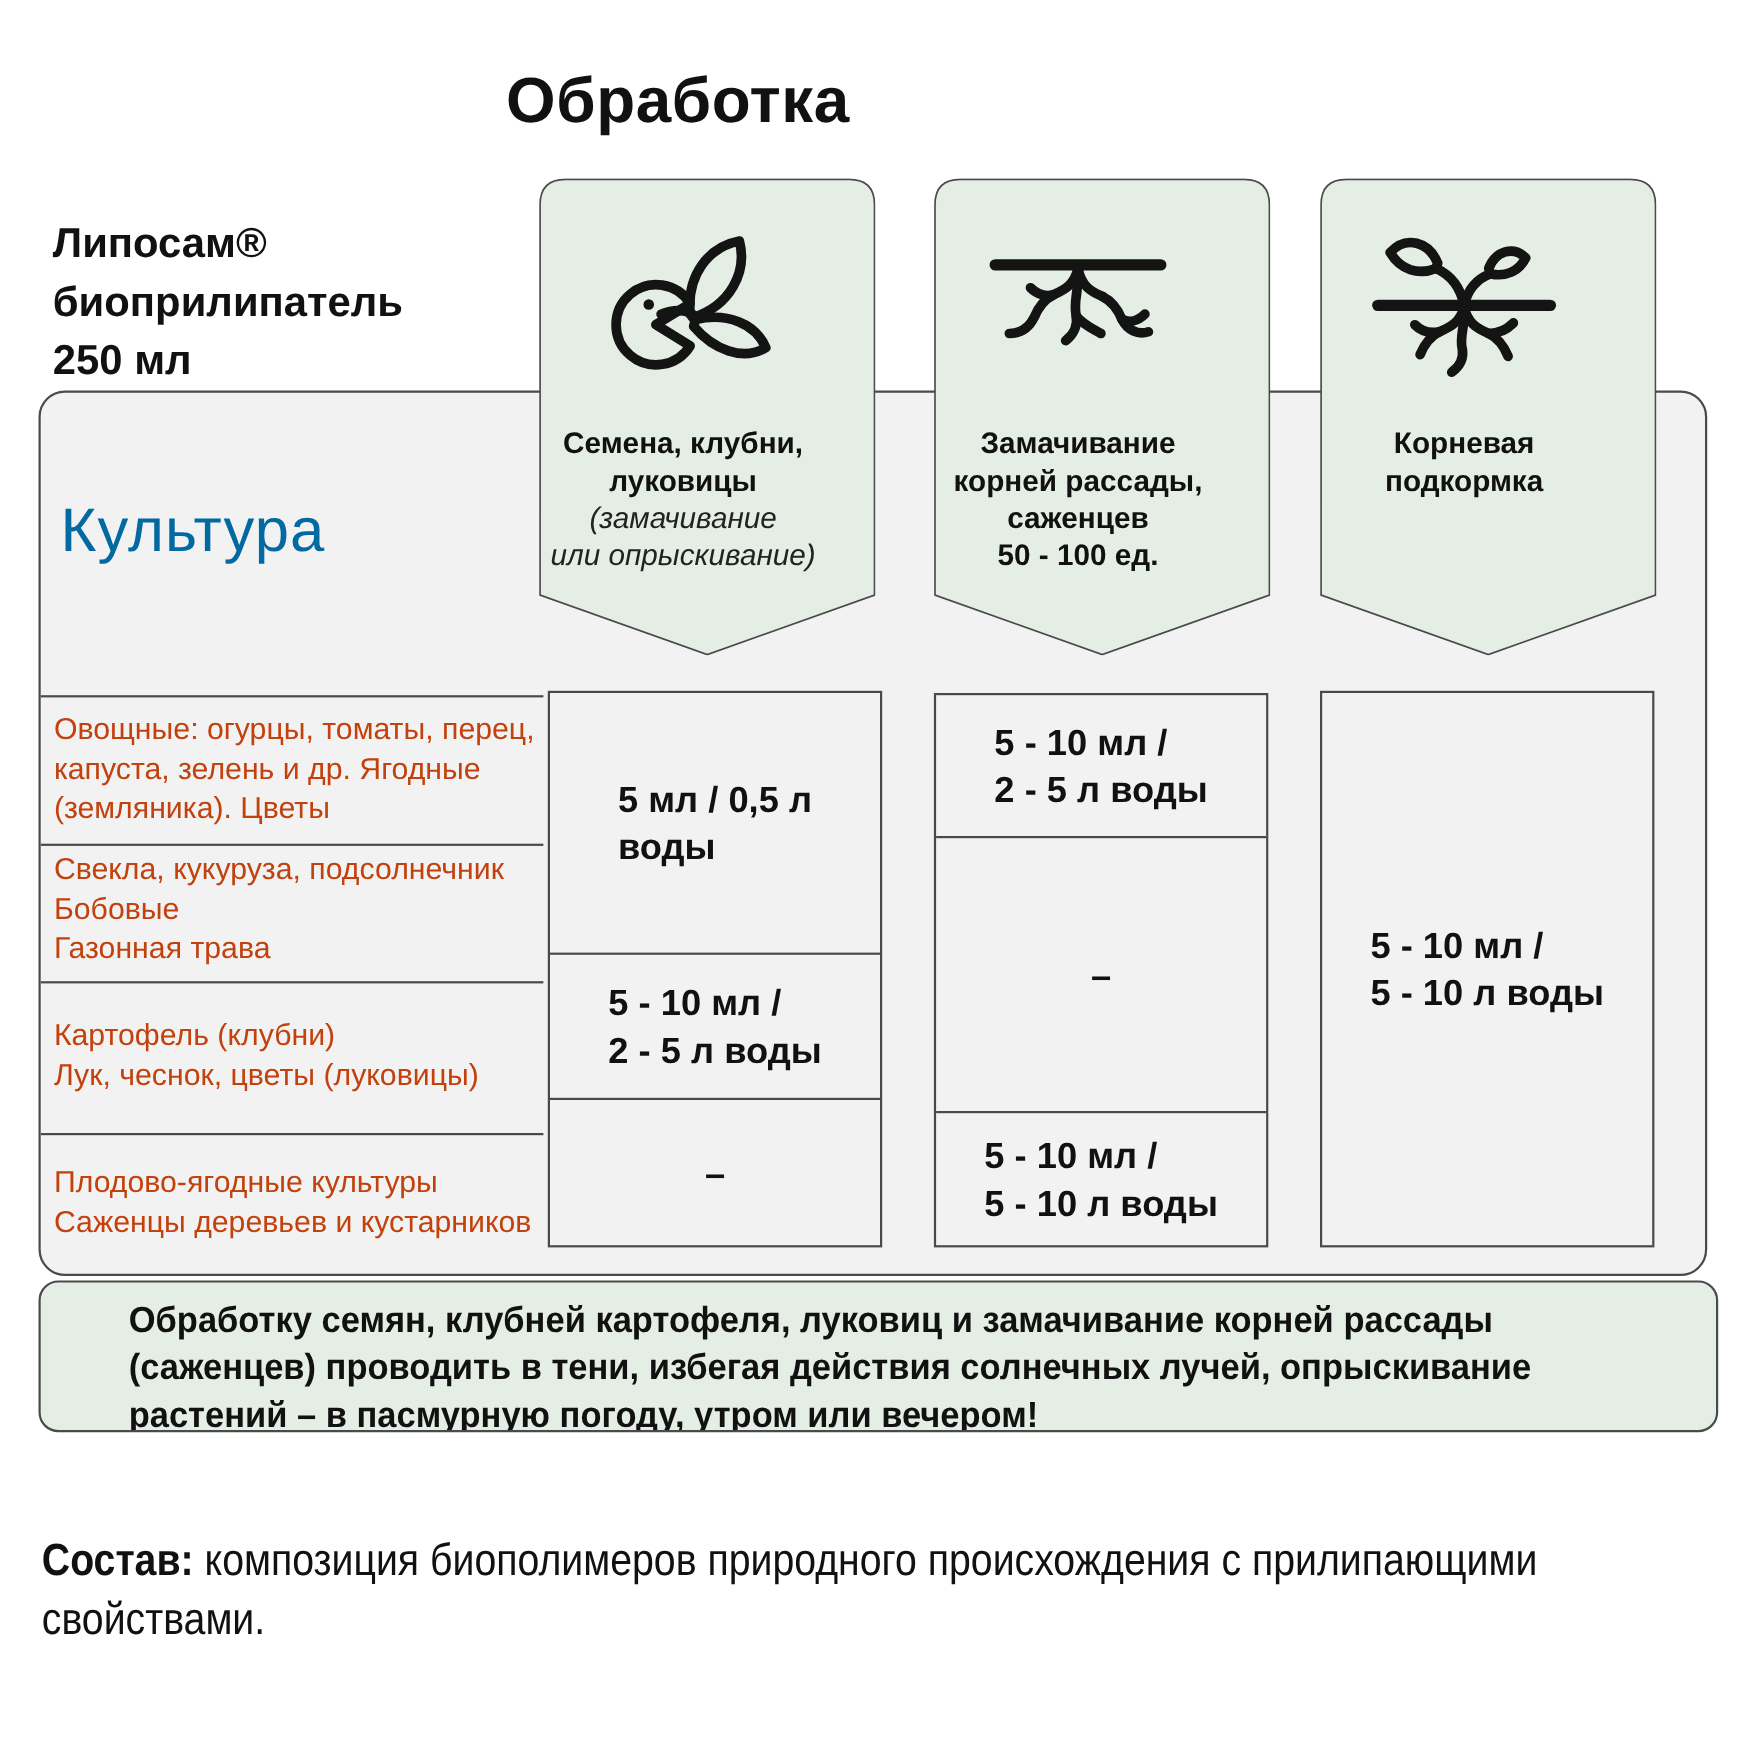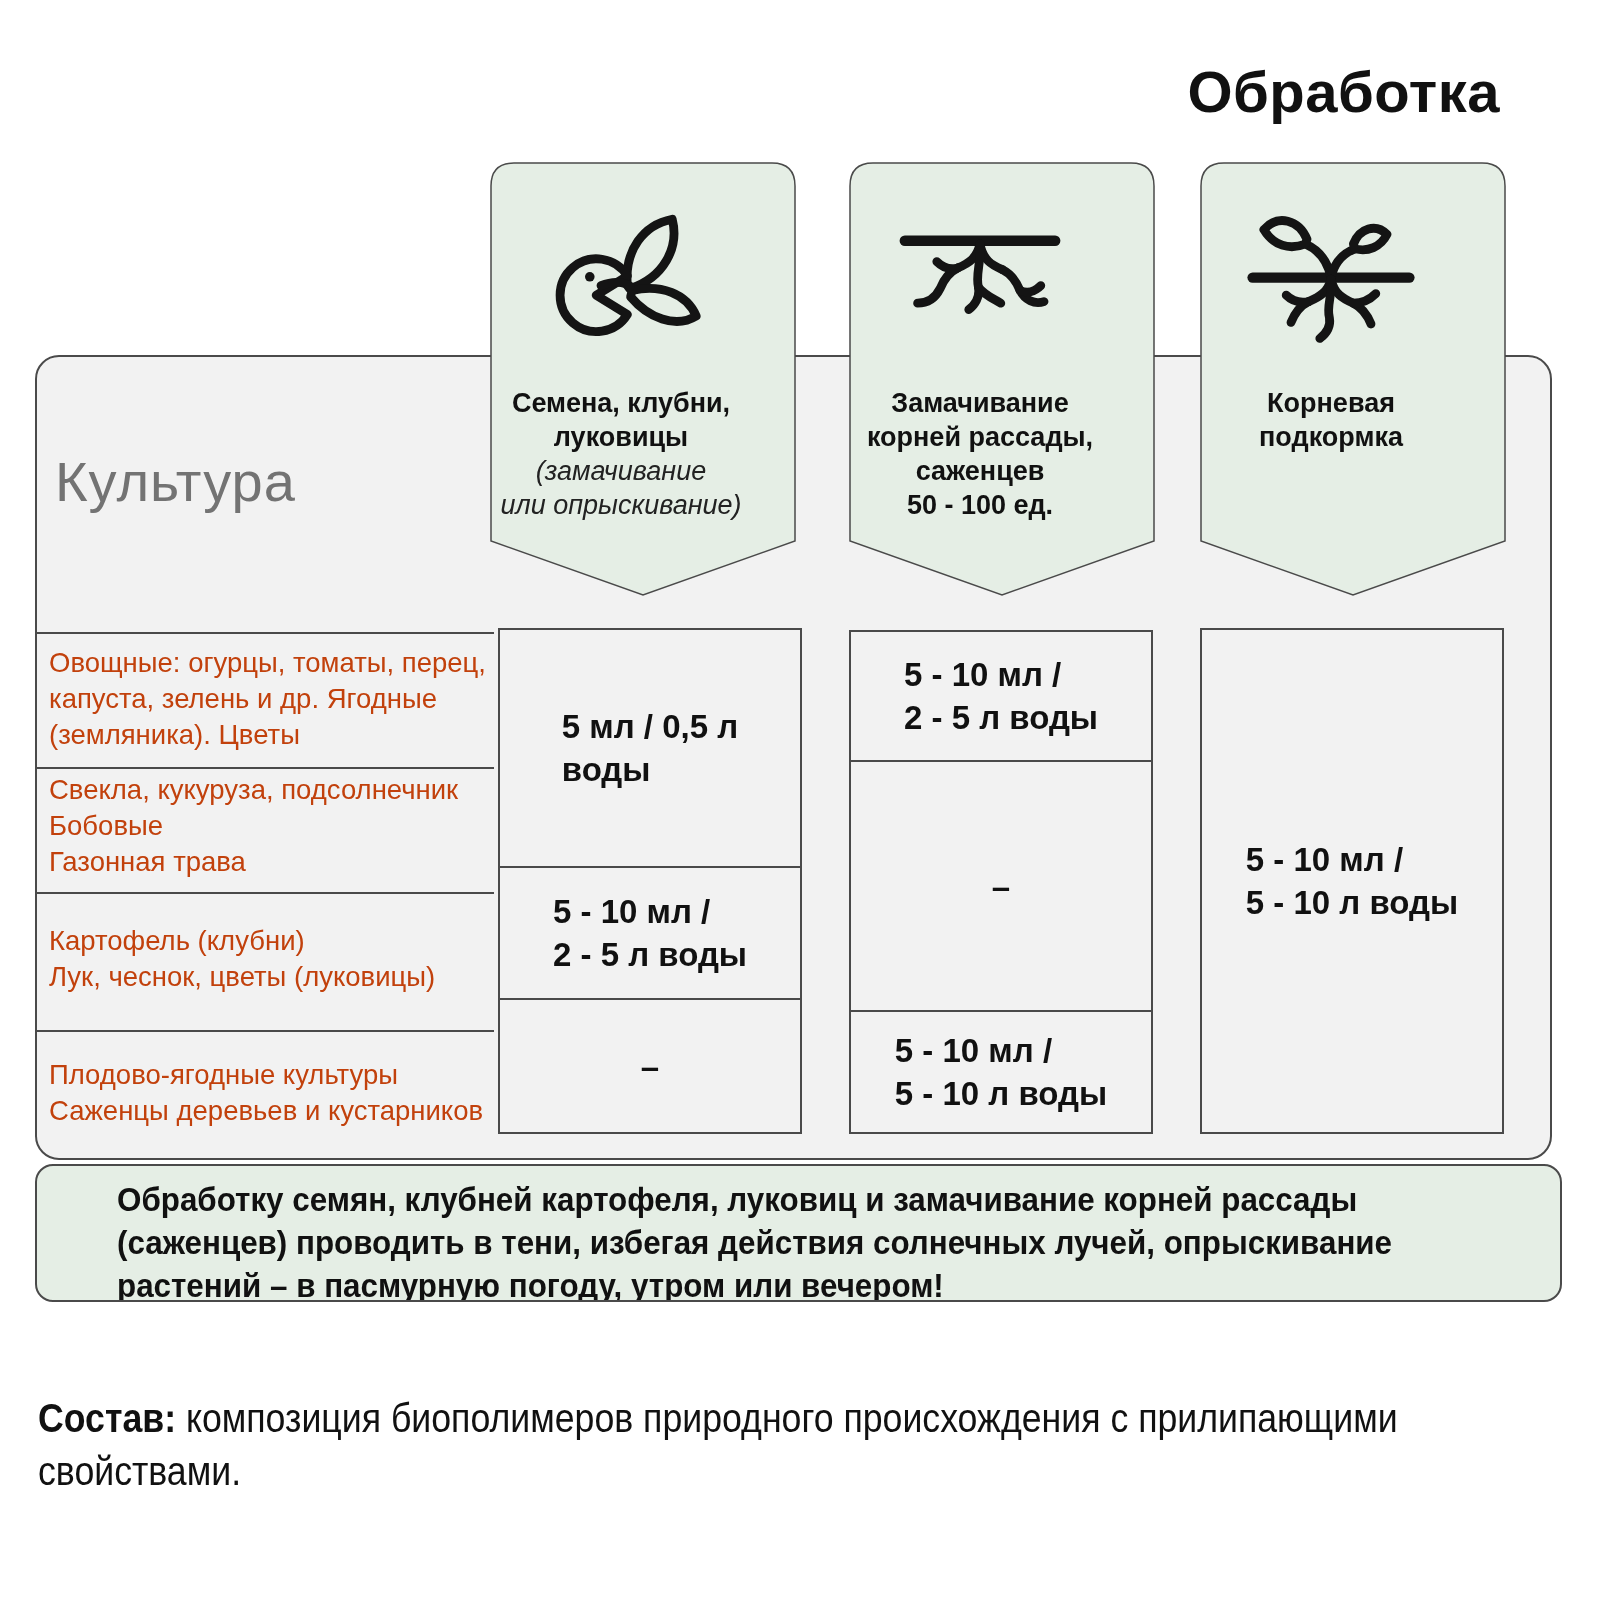--- a/index.html
+++ b/index.html
@@ -2,35 +2,35 @@
 <html><head>
 <meta charset="utf-8">
 <style>
   html,body { margin:0; padding:0; background:#ffffff; }
   .page {
     position:relative; width:1600px; height:1600px; background:#ffffff;
     font-family:"Liberation Sans", sans-serif; color:#111; overflow:hidden;
   }
   .page-title {
     position:absolute; left:460px; top:58px; width:1040px;
-    font-size:58px; font-weight:bold; text-align:right; letter-spacing:0.5px;
+    font-size:58px; font-weight:bold; text-align:left; letter-spacing:0.5px;
   }
   .product-name {
     position:absolute; left:48px; top:196px; width:430px;
     font-size:38px; font-weight:bold; line-height:53px; white-space:pre-line;
   }
   
   .treatment-table {
     position:absolute; left:35px; top:355px; width:1517px; height:805px;
     background:var(--table-gray,#f2f2f2); border:2px solid var(--border,#4a4a4a);
     border-radius:24px; z-index:1; box-sizing:border-box;
   }
   .kultura-header {
     position:absolute; left:18px; top:92px; font-size:56px; font-weight:300;
-    letter-spacing:1px; color:#737373;
+    letter-spacing:1px; color:#0369a1;
   }
   .row-line { position:absolute; left:0; width:457px; height:0; border-top:2px solid var(--border,#4a4a4a); }
   .crop {
     position:absolute; left:12px; width:452px; font-size:27.5px; line-height:36px;
     white-space:pre-line; color:#c2410c;
   }
   
   .banner { position:absolute; top:162px; width:262px; height:434px; z-index:2; }
   .banner-shape { position:absolute; left:0; top:0; }
   .banner-content {
@@ -75,20 +75,23 @@
   .icon-stroke { stroke:#141414; stroke-width:11; fill:none; stroke-linecap:round; stroke-linejoin:round; }
   .icon-stroke-thick { stroke:#141414; stroke-width:13; fill:none; stroke-linecap:round; }
 </style>
 </head>
 <body>
 
 <div class="page" style="--banner-green: #e5eee5; --table-gray: #f2f2f2; --border: #4a4a4a;">
 
   <div class="page-title">Обработка</div>
 
+  <div class="product-name">Липосам®
+биоприлипатель
+250 мл</div>
 
   <div class="treatment-table">
     <div class="kultura-header">Культура</div>
     <div class="row-line" style="top:275px"></div>
     <div class="row-line" style="top:410px"></div>
     <div class="row-line" style="top:535px"></div>
     <div class="row-line" style="top:673px"></div>
     <div class="crop" style="top:288px">Овощные: огурцы, томаты, перец,
 капуста, зелень и др. Ягодные
 (земляника). Цветы</div>

